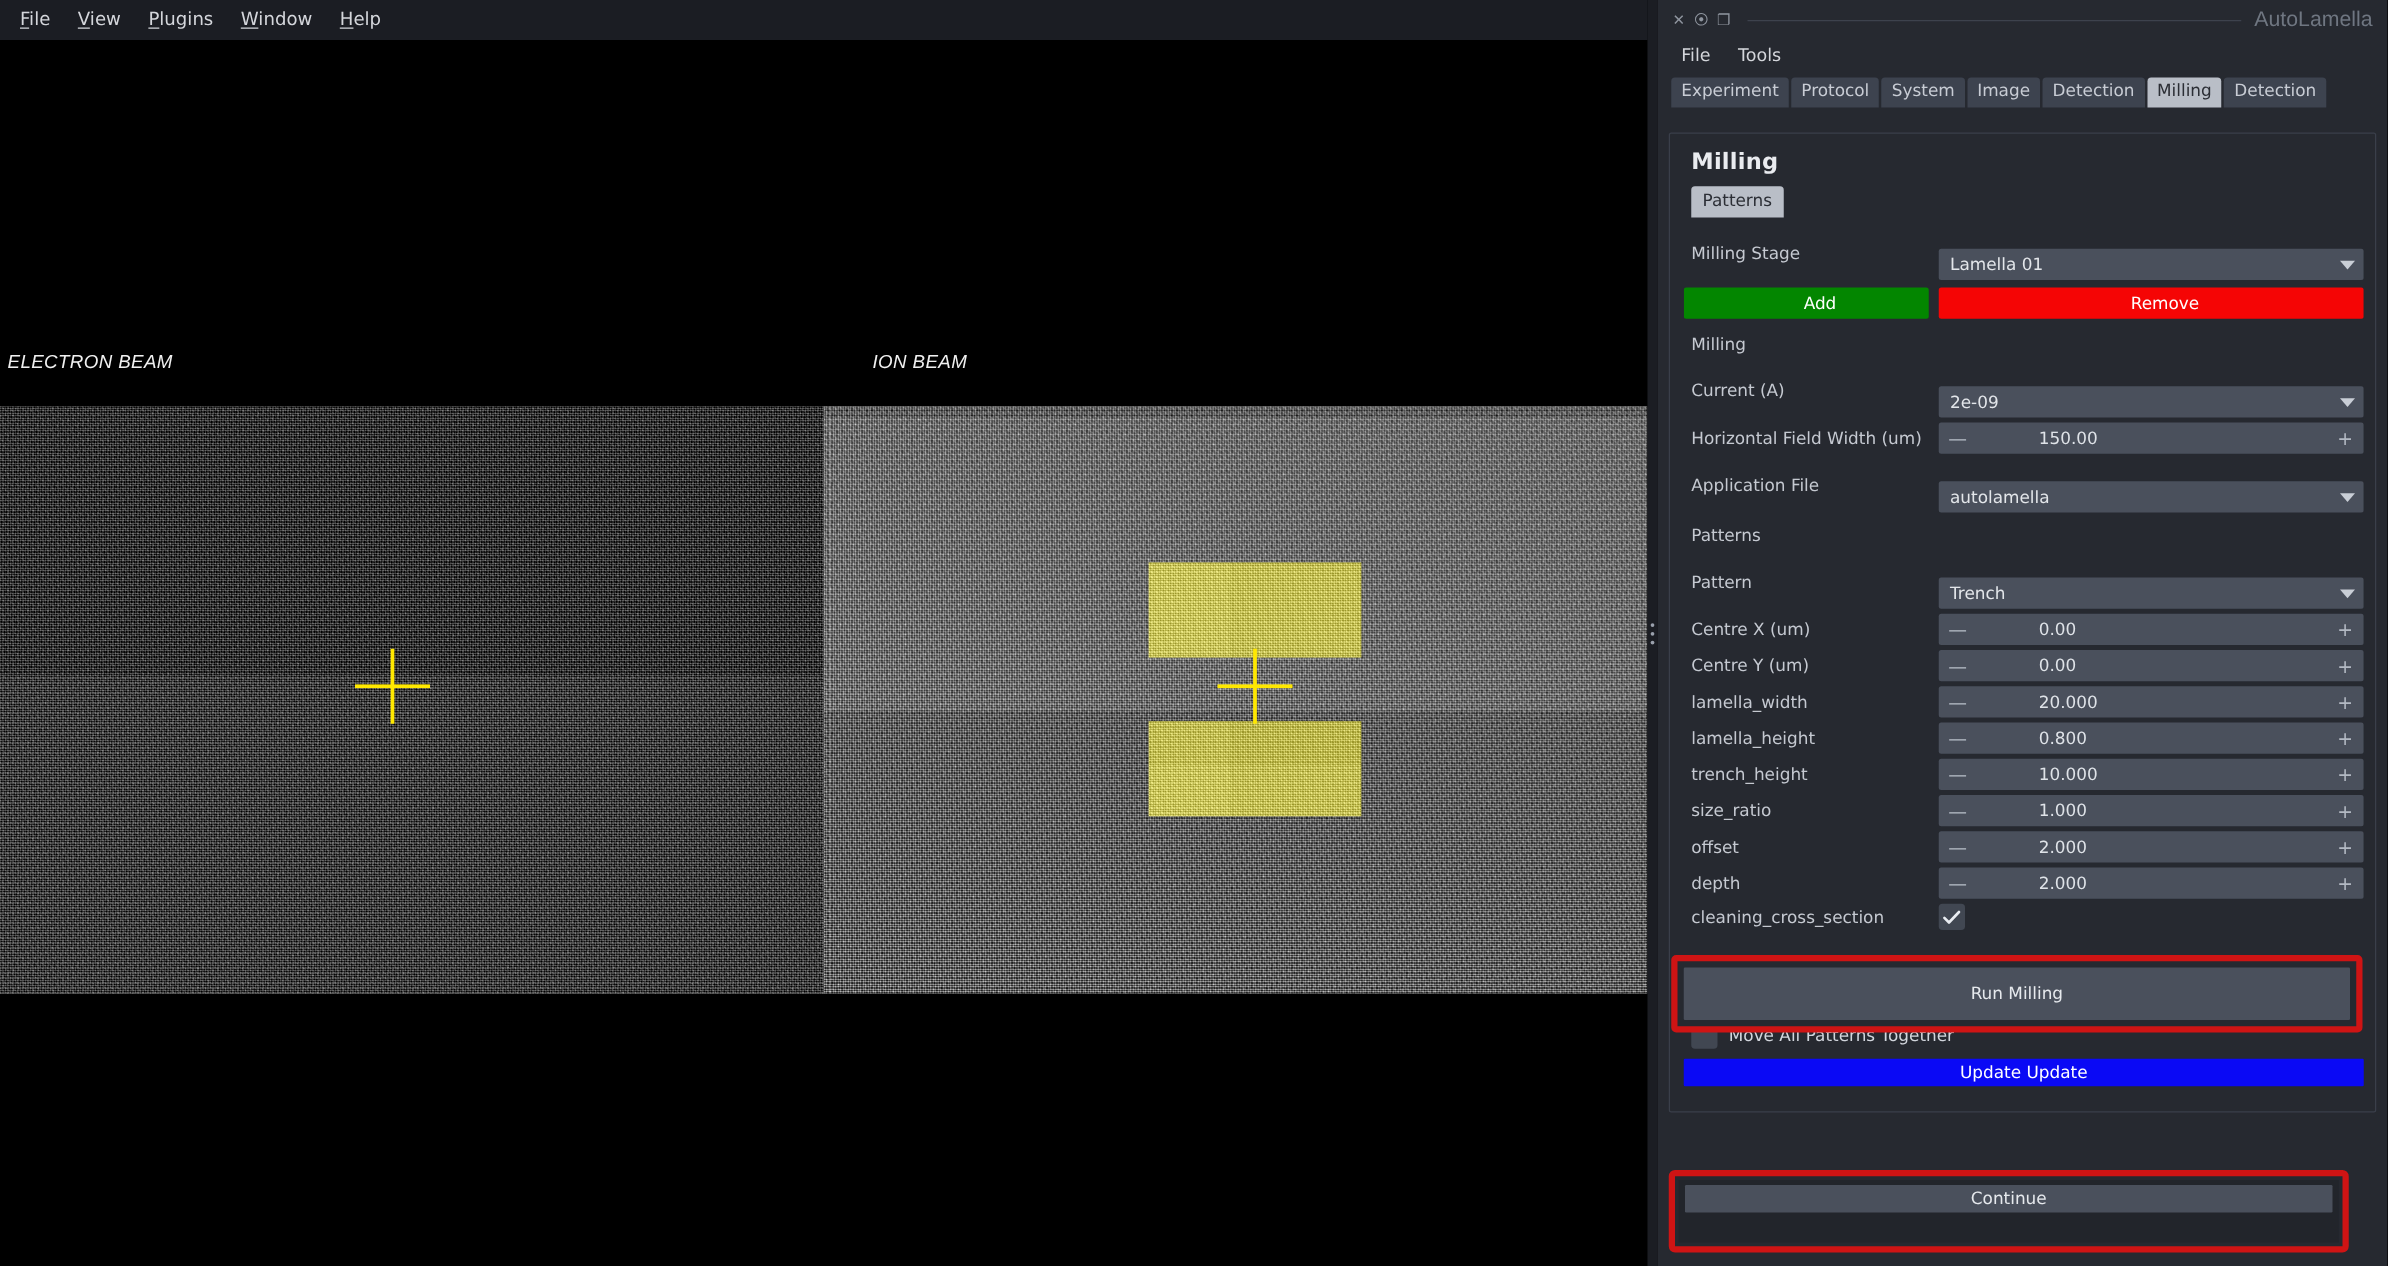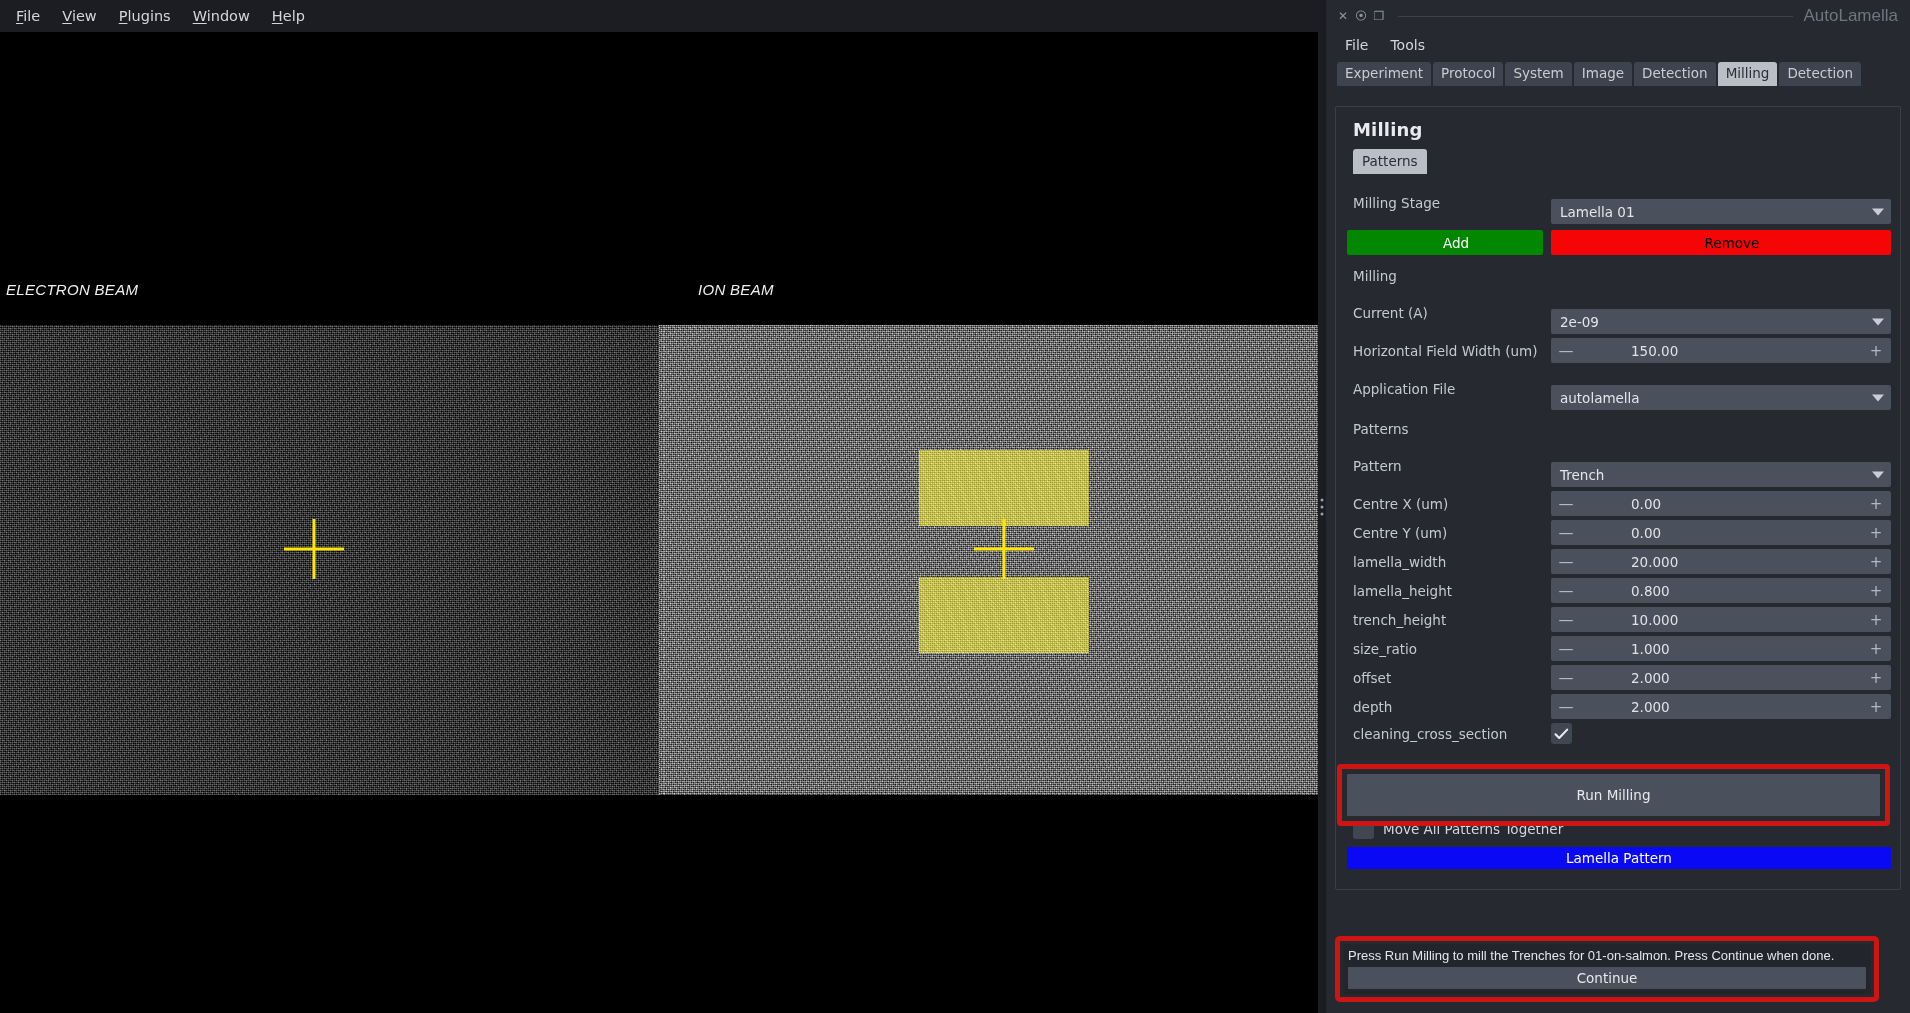--- a/index.html
+++ b/index.html
@@ -256,21 +256,21 @@
     display: grid; grid-template-columns: 196px 1fr;
     column-gap: 8px; margin: 2px 0 2px 0;
   }
   .btn {
     height: 25px; border: none; border-radius: 2px;
     font-size: 13.5px; cursor: pointer;
     font-family: "DejaVu Sans", "Liberation Sans", sans-serif;
     display: flex; align-items: center; justify-content: center; padding-left: 28px;
   }
   .btn-add { background: #038600; color: #ffffff; }
-  .btn-remove { background: #f50505; color: #000000; }
+  .btn-remove { background: #f50505; color: #ffffff; }
 
   .chk-box {
     width: 21px; height: 21px;
     background: #414752; border-radius: 3px;
     display: flex; align-items: center; justify-content: center;
     cursor: pointer; flex: none;
   }
   .chk-box svg { display: block; }
 
   .chk-line {
@@ -540,30 +540,29 @@
             </svg>
           </div>
           <div class="t">Live Update</div>
         </div>
 
         <div class="chk-line">
           <div class="chk-box"></div>
           <div class="t">Move All Patterns Together</div>
         </div>
 
-        <button id="btn-update-pattern">Lamella Pattern</button>
+        <button id="btn-update-pattern">Update Update</button>
       </div>
 
     </div>
   </div>
 
   <div id="run-milling-wrap">
     <button id="btn-run-milling">Run Milling</button>
   </div>
 
   <div id="instruction-wrap">
     <div id="instruction-inner">
-      <div id="instruction-text">Press Run Milling to mill the Trenches for 01-on-salmon. Press Continue when done.</div>
       <button id="btn-continue">Continue</button>
     </div>
   </div>
 
 </div>
 
 </body></html>

